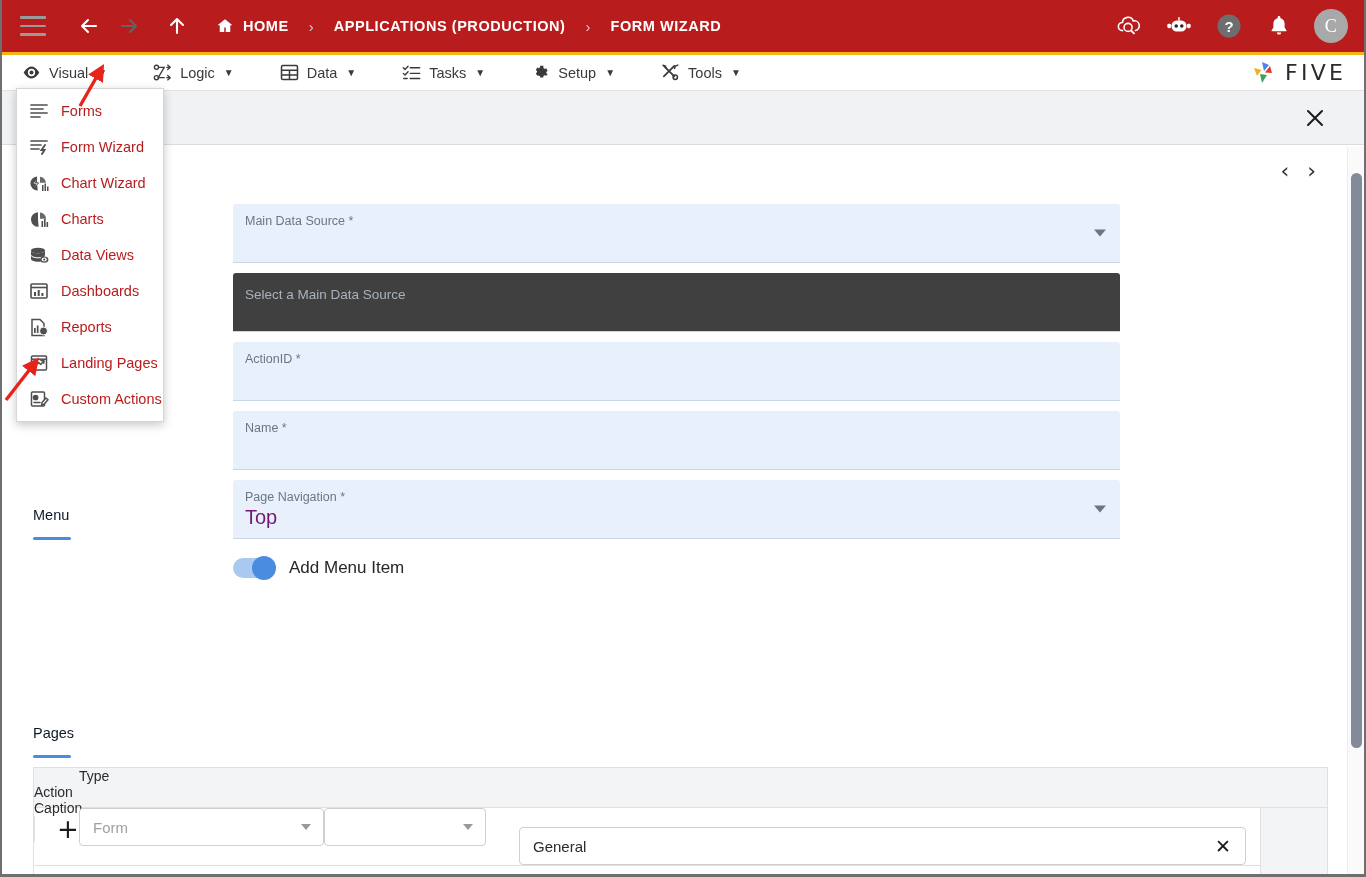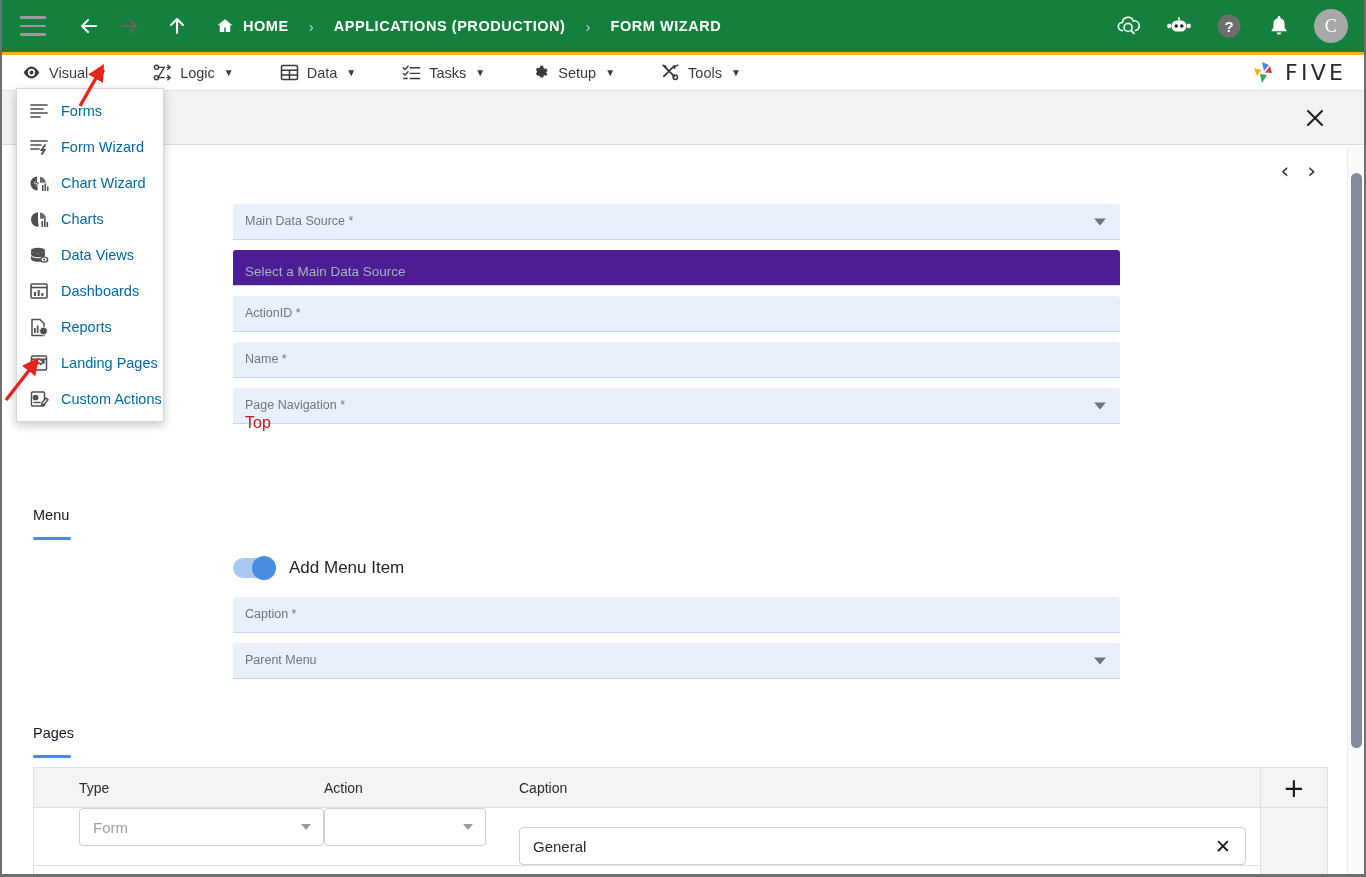--- a/index.html
+++ b/index.html
@@ -14,21 +14,21 @@
     width: 1366px; height: 877px;
     border-left: 2px solid #6f6f6f;
     border-right: 2px solid #6f6f6f;
     border-bottom: 3px solid #6f6f6f;
     background: #fff;
     overflow: hidden;
   }
 
   
   .topbar {
-    height: 55px; background: #15803d;
+    height: 55px; background: #b91c1c;
     display: flex; align-items: center;
     padding: 0 16px 0 18px;
     border-bottom: 3px solid #f5b318;
     position: relative; z-index: 40;
   }
   .hamburger { width: 26px; height: 20px; display:flex; flex-direction:column; justify-content:space-between; cursor:pointer; margin-right: 26px;}
   .hamburger span { display:block; height:2.6px; background:#9a9a9a; border-radius:1px;}
   .navarrow { width: 34px; height: 34px; display:flex; align-items:center; justify-content:center; margin-right: 6px; }
   .navarrow svg { display:block; }
   .bc { display:flex; align-items:center; margin-left: 16px; }
@@ -68,42 +68,42 @@
   
   .dropdown {
     position:absolute; left:14px; top:88px; width:148px;
     background:#fff; border:1px solid #d6d6d6;
     box-shadow: 0 3px 9px rgba(0,0,0,.22);
     z-index: 35; padding: 4px 0;
   }
   .dd-item { display:flex; align-items:center; height:36px; padding-left:10px; cursor:pointer; }
   .dd-item.hover { background:#f2f2f2; }
   .dd-ico { width:24px; height:22px; display:flex; align-items:center; justify-content:center; margin-right:10px; flex:0 0 24px;}
-  .dd-label { font-size:14.5px; color:#0369a1; white-space:nowrap; }
+  .dd-label { font-size:14.5px; color:#b91c1c; white-space:nowrap; }
 
   
   .content { position:absolute; left:0; top:147px; right:0; bottom:0; background:#fff; overflow:hidden; }
 
   .pager { position:absolute; right:48px; top:13px; display:flex; gap:18px; }
   .pager div { cursor:pointer; color:#2c3340; font-size:22px; line-height:1; font-family:"DejaVu Sans", sans-serif;}
 
   .form-col { position:absolute; left:231px; top:57px; width:887px; }
   .field {
     background:#e8f0fb; border-bottom:1px solid #c9d6e8;
-    height:36px; position:relative; margin-bottom:8px;
+    height:59px; position:relative; margin-bottom:8px;
     border-radius:3px 3px 0 0;
   }
-  .field.disabled { background:#4c1d95; }
+  .field.disabled { background:#404040; }
   .field .lbl {
     position:absolute; left:12px; top:10px;
     font-size:12.5px; color:#6d7680;
   }
   .field .val {
     position:absolute; left:12px; top:26px;
-    font-size:16px; color:#b91c1c;
+    font-size:20px; color:#701a75;
   }
   .field .ph {
     position:absolute; left:12px; top:14px;
     font-size:13.5px; color:#a9b2bc;
   }
   .field .caret {
     position:absolute; right:14px; top:50%; transform:translateY(-50%);
     width:0;height:0;border-left:6px solid transparent;border-right:6px solid transparent;
     border-top:7px solid #6d7680;
   }
@@ -117,21 +117,21 @@
   .toggle-row { position:absolute; left:231px; top:411px; display:flex; align-items:center; gap:14px;}
   .toggle { width:42px; height:20px; border-radius:11px; background:#a9c9f0; position:relative; cursor:pointer;}
   .toggle::after{ content:''; position:absolute; right:-1px; top:-2px; width:24px;height:24px;border-radius:50%;background:#4a8ce0;}
   .toggle-text{ font-size:17px; color:#262626;}
 
   
   .table {
     position:absolute; left:31px; top:100px; right:36px;
     border:1px solid #e0e0e0; border-bottom:none; background:#fff;
   }
-  .t-head { display:flex; height:40px; background:#f3f4f5; border-bottom:1px solid #e0e0e0; }
+  .t-head { display:flex; height:40px; background:#f3f4f5; border-bottom:1px solid #e0e0e0;flex-direction:column; }
   .t-head .th { font-size:14px; color:#2b2b2b; display:flex; align-items:center; }
   .th-type { width:290px; padding-left:45px; }
   .th-action { width:195px; }
   .th-caption { flex:1; }
   .th-plus { width:67px; display:flex; align-items:center; justify-content:center; border-left:1px solid #e0e0e0;}
   .plus-btn { font-size:26px; color:#1a1a1a; line-height:1; cursor:pointer; font-family:"DejaVu Sans", sans-serif; font-weight:400;}
   .t-row { display:flex; height:58px; align-items:flex-start; border-bottom:1px solid #e0e0e0;}
   .cell { display:flex; align-items:center; }
   .c-type { width:290px; padding-left:45px; }
   .c-action { width:195px; }
@@ -479,29 +479,20 @@
     <div class="tabwrap" style="top:360px;">
       <div class="tab-label">Menu</div>
       <div class="tab-underline"></div>
     </div>
 
     <div class="toggle-row">
       <div class="toggle"></div>
       <span class="toggle-text">Add Menu Item</span>
     </div>
 
-    <div class="form-col" style="top:450px;">
-      <div class="field">
-        <span class="lbl">Caption *</span>
-      </div>
-      <div class="field" style="margin-top:10px;">
-        <span class="lbl">Parent Menu</span>
-        <span class="caret"></span>
-      </div>
-    </div>
 
     <div class="tabwrap" style="top:578px;">
       <div class="tab-label">Pages</div>
       <div class="tab-underline"></div>
     </div>
 
     <div class="table" style="top:620px;">
       <div class="t-head">
         <div class="th th-type">Type</div>
         <div class="th th-action">Action</div>

